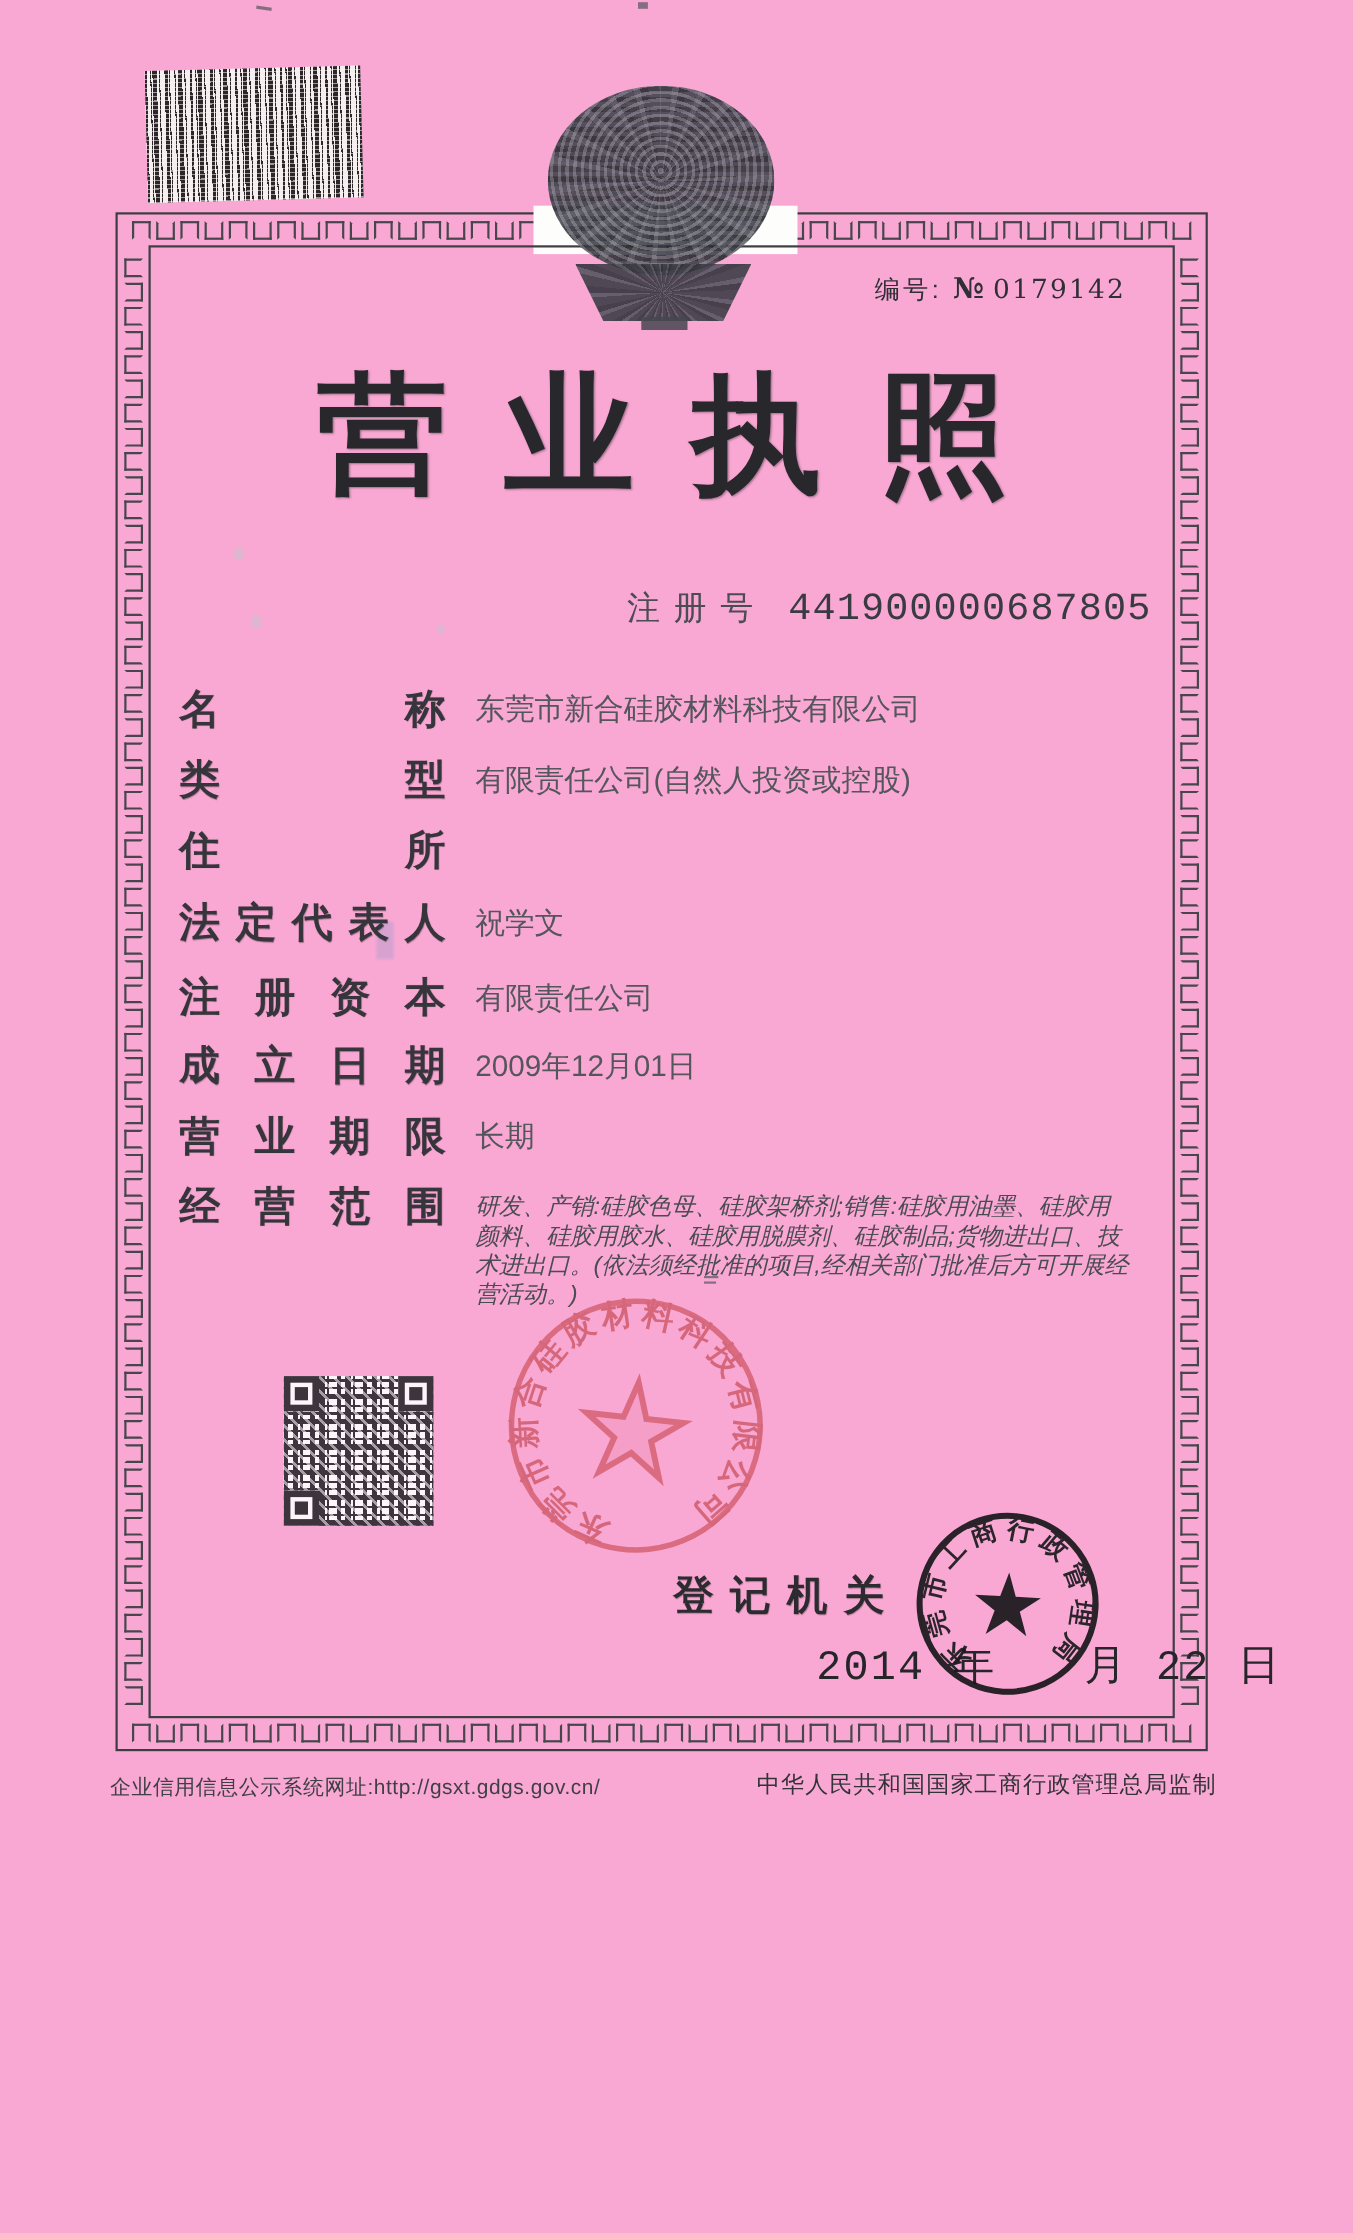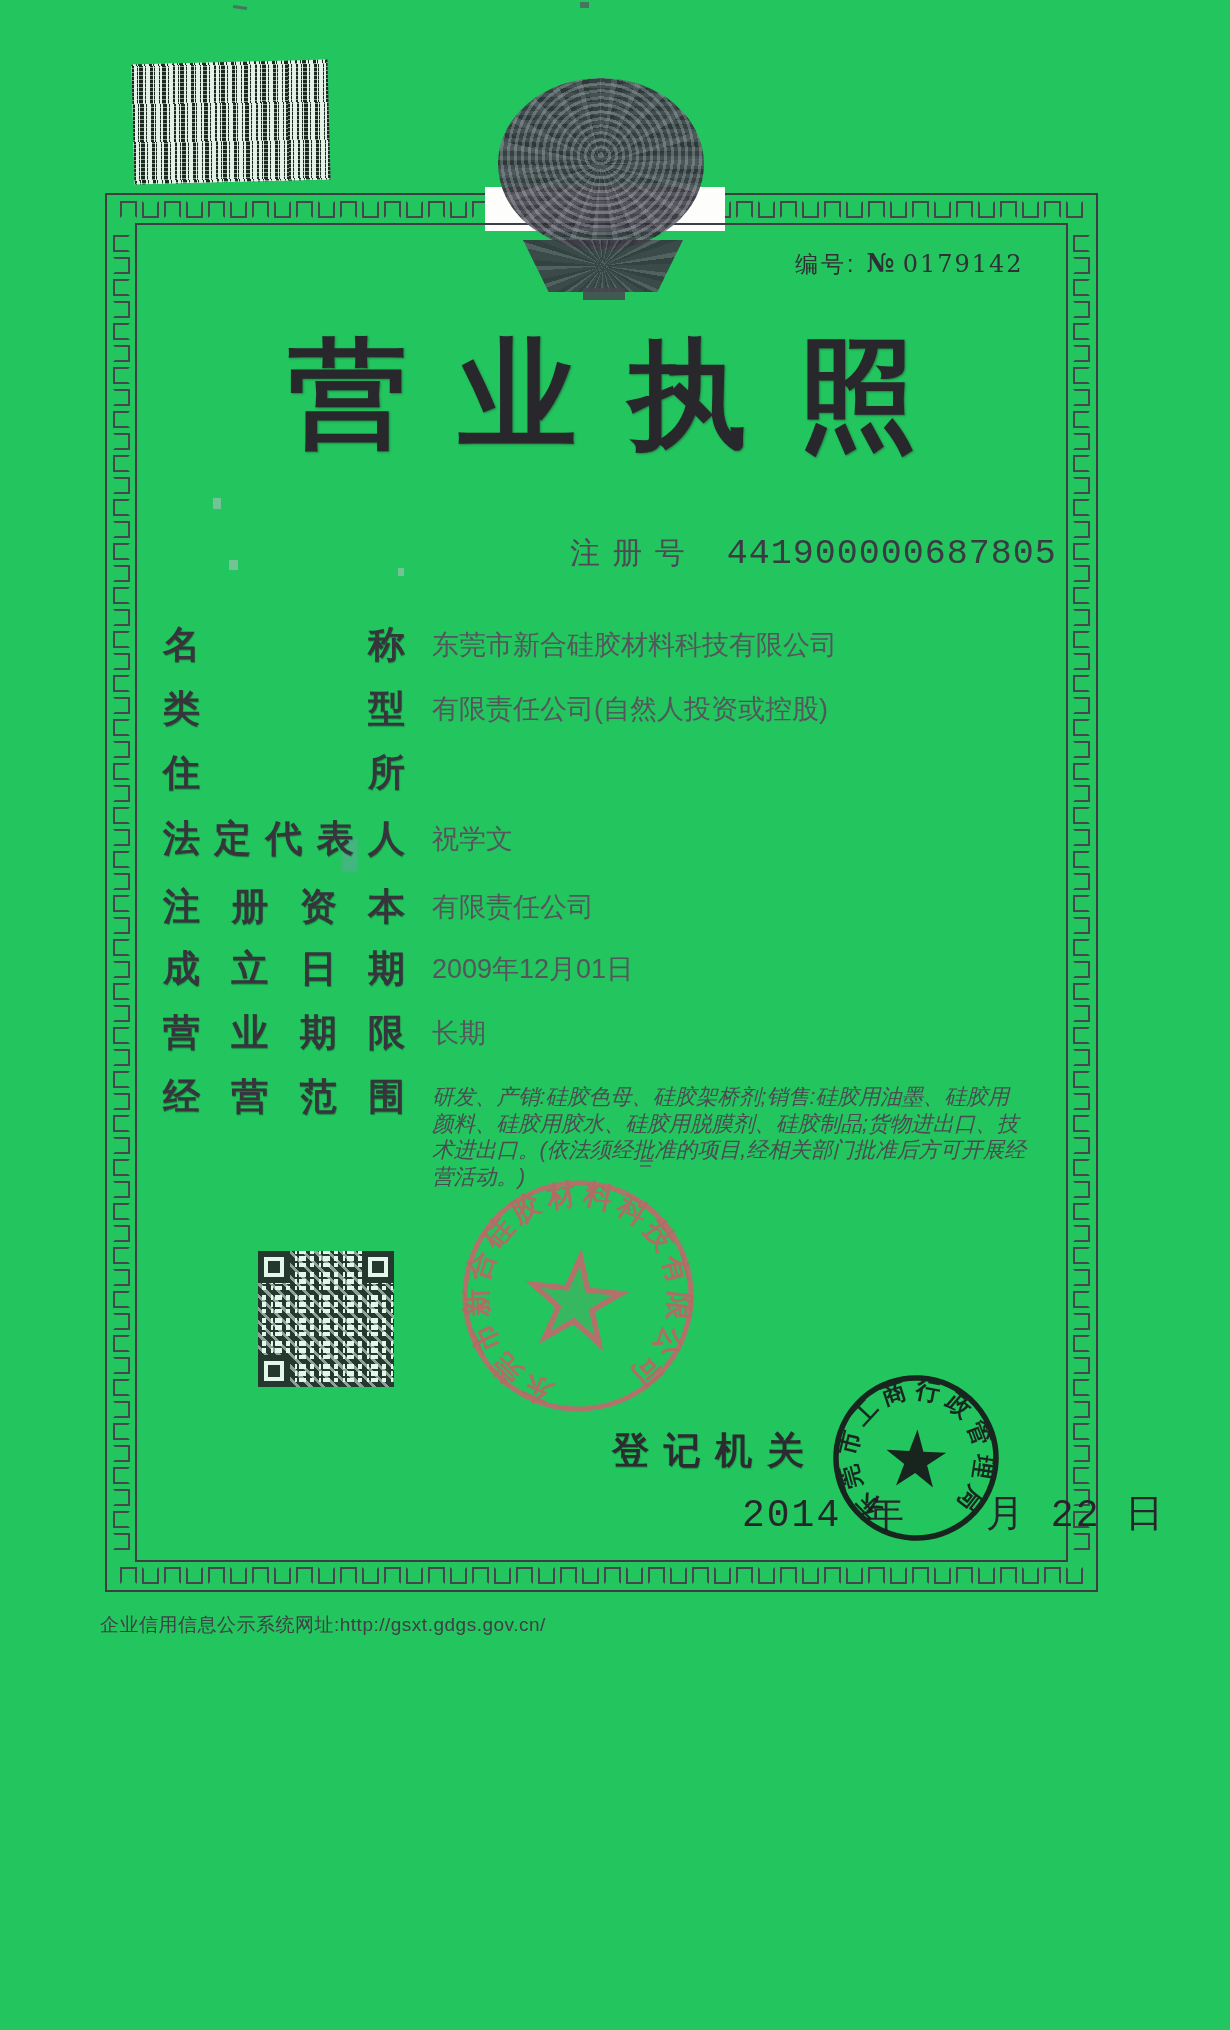--- a/index.html
+++ b/index.html
@@ -1,16 +1,16 @@
 <!DOCTYPE html>
 <html><head>
 <meta charset="utf-8">
 <style>
   html,body{margin:0;padding:0;background:#ffffff;}
-  .page{position:relative;width:1230px;height:2030px;background:#22c55e;overflow:hidden;
+  .page{position:relative;width:1230px;height:2030px;background:#f9a8d4;overflow:hidden;
         font-family:"Liberation Sans",sans-serif;color:#333;}
   
   .barcode{position:absolute;left:133px;top:62px;width:196px;height:120px;transform:rotate(-1.5deg);
     background:
       repeating-linear-gradient(0deg, rgba(252,252,250,.55) 0 1px, rgba(255,255,255,0) 1px 4px),
       repeating-linear-gradient(90deg,#1b1b1b 0 2px,#f4f4f2 2px 5px,#1b1b1b 5px 6px,#f4f4f2 6px 7px,
         #1b1b1b 7px 11px,#f4f4f2 11px 13px,#1b1b1b 13px 14px,#f4f4f2 14px 18px,#1b1b1b 18px 21px,
         #f4f4f2 21px 22px,#1b1b1b 22px 23px,#f4f4f2 23px 27px,#1b1b1b 27px 28px,#f4f4f2 28px 30px,
         #1b1b1b 30px 34px,#f4f4f2 34px 36px,#1b1b1b 36px 37px,#f4f4f2 37px 41px);
     opacity:.92;}
@@ -41,21 +41,21 @@
   .emblem-tab{position:absolute;left:583px;top:288px;width:42px;height:12px;background:#46464f;opacity:.85;}
   
   .serial{position:absolute;left:795px;top:248px;width:230px;white-space:nowrap;color:#2f2f35;}
   .serial .lbl{font-size:23px;letter-spacing:3px;}
   .serial .nomark{font-family:"DejaVu Serif",serif;font-weight:700;font-size:26px;margin:0 8px 0 10px;}
   .serial .digits{font-family:"DejaVu Serif",serif;font-size:24px;letter-spacing:2px;}
   .title{position:absolute;left:120px;top:316px;width:965px;text-align:center;
     font-size:118px;font-weight:700;letter-spacing:52px;text-indent:52px;color:#27272c;
     text-shadow:1px 1px 2px rgba(40,40,40,.45);}
   .regno{position:absolute;left:570px;top:533px;white-space:nowrap;}
-  .regno .lbl{font-size:30px;color:#4c4c54;margin-right:40px;letter-spacing:2px;}
+  .regno .lbl{font-size:30px;color:#4c4c54;margin-right:30px;letter-spacing:2px;}
   .regno .num{font-family:Liberation Mono, monospace;font-size:35px;color:#3a3a42;letter-spacing:1px;}
   
   .row{position:absolute;left:163px;width:902px;height:62px;}
   .flabel{position:absolute;left:0;top:0;width:242px;display:flex;justify-content:space-between;
     font-size:37px;font-weight:700;color:#35353b;text-shadow:.5px .5px 1px rgba(0,0,0,.35);}
   .fvalue{position:absolute;left:269px;top:7px;font-size:27px;color:#55555c;white-space:nowrap;}
   .fvalue.small{white-space:normal;width:594px;font-size:21.5px;line-height:26.5px;top:12px;color:#4b4b52;font-style:italic;}
   
   .qr{position:absolute;left:258px;top:1251px;width:136px;height:136px;background:#fff;opacity:.88;}
   .qr .data{position:absolute;inset:0;
@@ -438,14 +438,15 @@
       <g transform="translate(90,93) scale(1.05)">
         <path d="M0,-30 L6.74,-9.27 L28.53,-9.27 L10.9,3.54 L17.63,24.27 L0,11.46 L-17.63,24.27 L-10.9,3.54 L-28.53,-9.27 L-6.74,-9.27 Z" fill="#17171a"></path>
       </g>
       <text font-size="24" fill="#1a1a1d" font-weight="700" letter-spacing="2" font-family="Liberation Sans, sans-serif">
         <textPath href="#registryArc" startOffset="0" textLength="300">东莞市工商行政管理局</textPath>
       </text>
     </g>
   </svg>
 
   <div class="footer-left">企业信用信息公示系统网址:http://gsxt.gdgs.gov.cn/</div>
+  <div class="footer-right">中华人民共和国国家工商行政管理总局监制</div>
 
 </div>
 
 </body></html>

